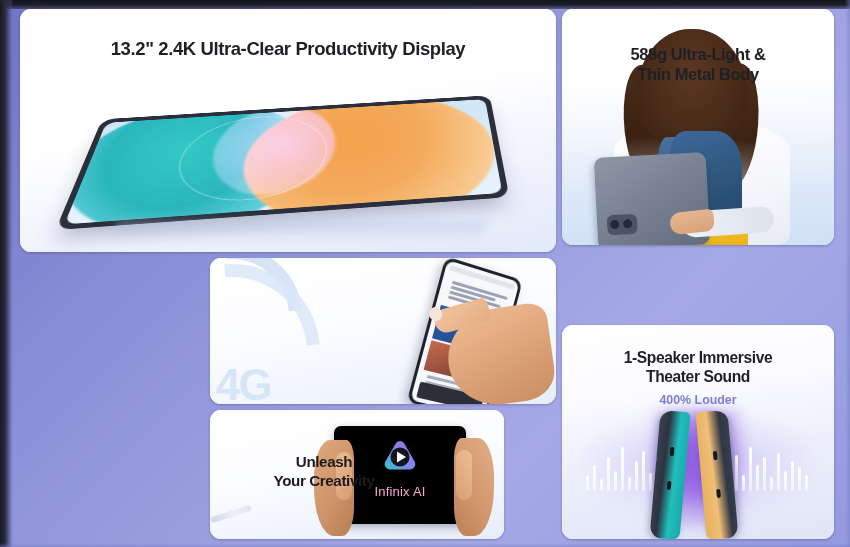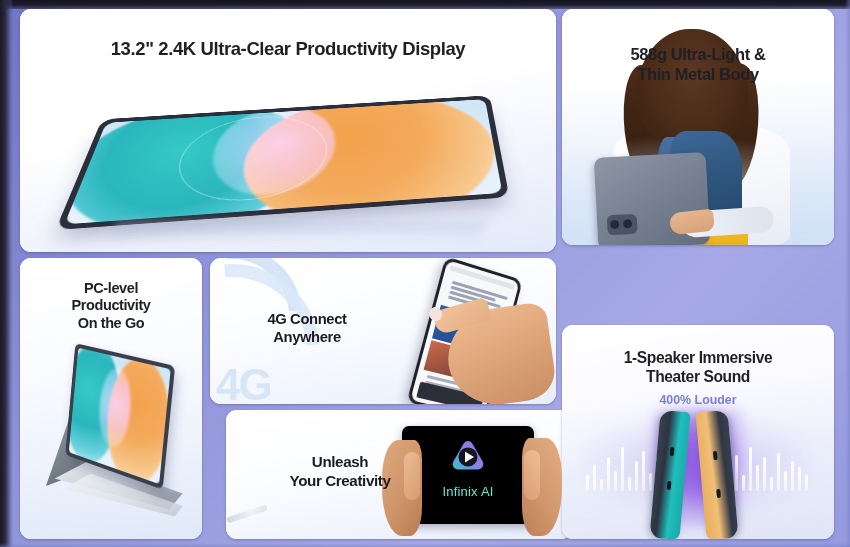--- a/index.html
+++ b/index.html
@@ -340,40 +340,40 @@
     border-radius: 14px 8px 8px 14px;
     transform: rotate(-16deg);
     z-index: 8;
   }
   .p4-nail {
     position: absolute; right: 104px; top: 43px; width: 13px; height: 14px;
     background: #f6e3dd; border-radius: 50%; transform: rotate(-16deg); z-index: 9;
   }
 
   
-  #panel-ai { left: 226px; top: 410px; width: 346px; height: 129px; }
+  #panel-ai { left: 210px; top: 410px; width: 294px; height: 129px; }
   #panel-ai .card-bg {
     background: linear-gradient(170deg, #ffffff 0%, #fcfdff 42%, #f0f4fd 76%, #e6edfa 100%);
   }
   #panel-ai .heading-left {
     left: 34px; width: 160px; top: 42px; font-size: 15.2px;
   }
   .ai-stage { position: absolute; right: 8px; top: 12px; width: 190px; height: 118px; z-index: 6; }
   .ai-tab {
     position: absolute; left: 28px; top: 4px; width: 132px; height: 98px;
     background: #000000; border-radius: 7px;
     box-shadow: 0 3px 9px rgba(30,35,60,0.35);
   }
   .ai-logo {
     position: absolute; left: 50%; top: 12px; transform: translateX(-50%);
     width: 40px; height: 40px;
   }
   .ai-label {
     position: absolute; left: 0; right: 0; top: 58px;
-    text-align: center; color: #5eead4; font-size: 13px; letter-spacing: 0.2px;
+    text-align: center; color: #f9a8d4; font-size: 13px; letter-spacing: 0.2px;
   }
   .ai-hand-l {
     position: absolute; left: 8px; top: 18px; width: 40px; height: 96px;
     background: linear-gradient(120deg, #dfa87e 0%, #cf9469 55%, #b87c54 100%);
     border-radius: 40% 20% 30% 50%;
     z-index: 8;
   }
   .ai-hand-r {
     position: absolute; right: 2px; top: 16px; width: 40px; height: 98px;
     background: linear-gradient(240deg, #e3ae85 0%, #d2976c 55%, #ba7f57 100%);
@@ -485,51 +485,30 @@
       <div class="w-vest2"></div>
       <div class="w-vest"></div>
       <div class="w-tablet">
         <div class="w-cam"></div>
       </div>
       <div class="w-arm"></div>
       <div class="w-hand"></div>
     </div>
   </div>
 
-  <div class="card" id="panel-pc">
-    <div class="card-bg"></div>
-    <div class="heading">PC-level
-Productivity
-On the Go</div>
-
-    <div class="laptop">
-      <div class="lp-back"></div>
-      <div class="lp-base"></div>
-      <div class="lp-base2"></div>
-      <div class="lp-lid">
-        <div class="lp-screen">
-          <div class="blob-teal"></div>
-          <div class="blob-orange"></div>
-          <div class="blob-violet"></div>
-        </div>
-      </div>
-    </div>
-  </div>
 
   <div class="card" id="panel-4g">
     <div class="card-bg"></div>
 
     <div class="wifi-wm">
       <span class="wifi-arc a1"></span>
       <span class="wifi-arc a2"></span>
     </div>
     <div class="g4-wm">4G</div>
 
-    <div class="heading-left">4G Connect
-Anywhere</div>
 
     <div class="phone-4g">
       <div class="p4-body">
         <div class="p4-screen">
           <div class="p4-bar" style="top:4px;"></div>
           <div class="p4-lines">
             <i></i>
               <i style="width:80%"></i>
               <i style="width:92%"></i>
               <i style="width:62%"></i>

